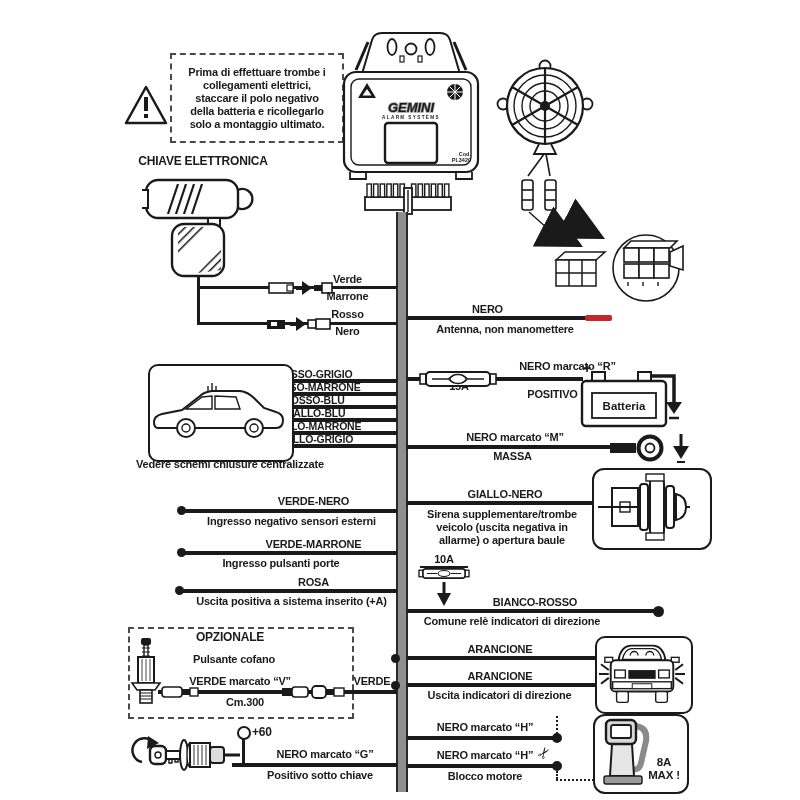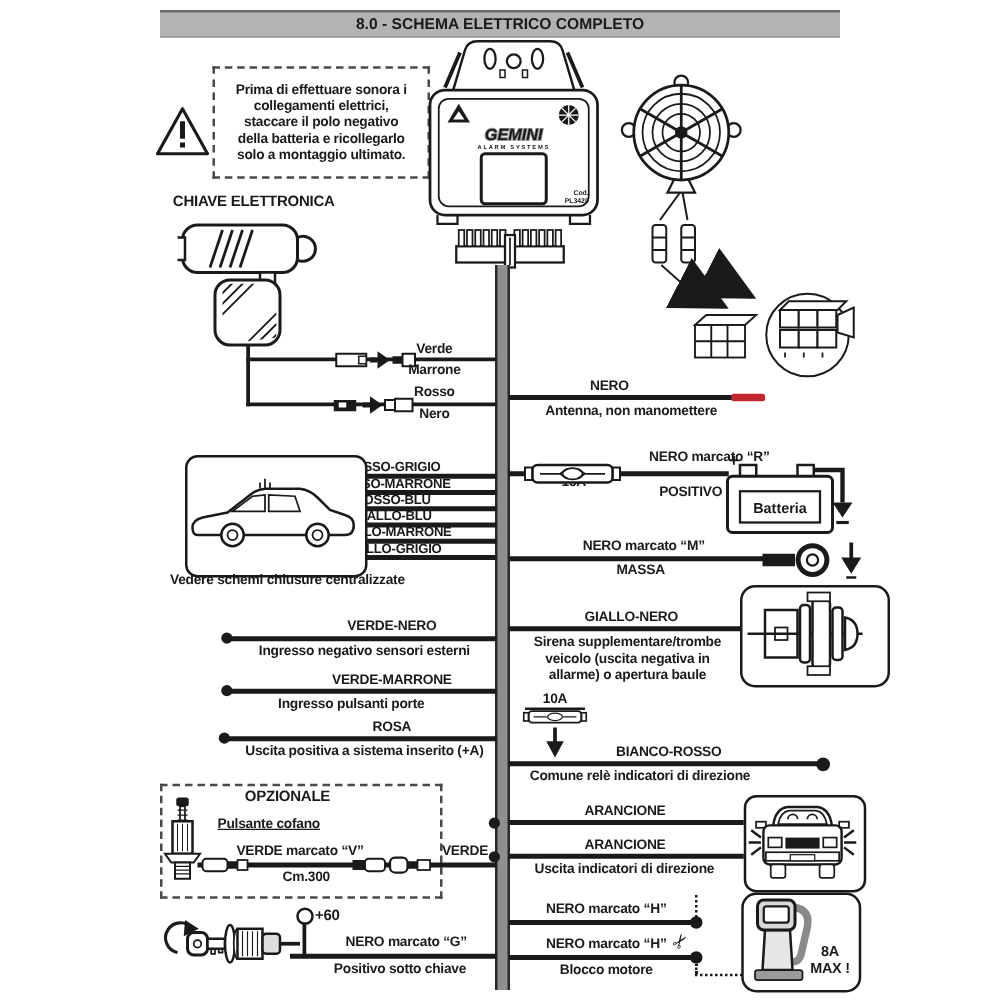--- a/index.html
+++ b/index.html
@@ -23,29 +23,28 @@
             font-weight:bold;font-size:12.5px;line-height:18px;text-align:center;}
   #trunk{position:absolute;left:396px;top:212px;width:8px;height:580px;background:#8f8f8f;
          border-left:2px solid #2a2a2a;border-right:2px solid #2a2a2a;}
   .scissors{position:absolute;font-size:15px;transform:rotate(-55deg);}
 </style>
 </head>
 <body>
 
 <div id="canvas">
 
-  <div id="titlebar">8.0 - SCHEMA ELETTRICO COMPLETO</div>
 
   <svg style="left:124px;top:84px" width="44" height="42" viewBox="0 0 44 42">
     <polygon points="22,3 42,39 2,39" fill="#fff" stroke="#1a1a1a" stroke-width="2.5" stroke-linejoin="round"></polygon>
     <rect x="20" y="13" width="4" height="14" fill="#1a1a1a"></rect>
     <rect x="20" y="30" width="4" height="4" fill="#1a1a1a"></rect>
   </svg>
   <div class="dashedbox" style="left:170px;top:53px;width:170px;height:86px;display:flex;align-items:center;justify-content:center;">
-    <div class="lbl pre" style="position:static;font-size:11px;">Prima di effettuare sonora i
+    <div class="lbl pre" style="position:static;font-size:11px;">Prima di effettuare trombe i
 collegamenti elettrici,
 staccare il polo negativo
 della batteria e ricollegarlo
 solo a montaggio ultimato.</div>
   </div>
 
   <svg style="left:340px;top:30px" width="142" height="152" viewBox="0 0 142 152">
     <path d="M22,44 L32,10 Q34,3 42,3 L100,3 Q108,3 110,10 L120,44" fill="#fff" stroke="#1a1a1a" stroke-width="2"></path>
     <line x1="28" y1="12" x2="16" y2="40" stroke="#1a1a1a" stroke-width="3"></line>
     <line x1="114" y1="12" x2="126" y2="40" stroke="#1a1a1a" stroke-width="3"></line>
@@ -322,21 +321,21 @@
   <div class="wire hwire" style="left:180px;top:589px;width:217px;"></div>
   <div class="lbl" style="left:184px;top:596px;width:215px;">Uscita positiva a sistema inserito (+A)</div>
 
   <div class="lbl" style="left:455px;top:597px;width:160px;">BIANCO-ROSSO</div>
   <div class="wire hwire" style="left:407px;top:609px;width:252px;"></div>
   <div class="bullet" style="left:653px;top:606px;width:11px;height:11px;"></div>
   <div class="lbl" style="left:422px;top:616px;width:180px;">Comune relè indicatori di direzione</div>
 
   <div class="dashedbox" style="left:128px;top:627px;width:222px;height:88px;"></div>
   <div class="lbl" style="left:150px;top:632px;width:160px;font-size:12px;">OPZIONALE</div>
-  <div class="lbl" style="left:155px;top:654px;width:120px;text-align:center;text-decoration:underline;">Pulsante cofano</div>
+  <div class="lbl" style="left:155px;top:654px;width:120px;text-align:right;">Pulsante cofano</div>
   <svg style="left:130px;top:638px" width="32" height="70" viewBox="0 0 32 70">
     <rect x="11" y="0" width="10" height="7" rx="2" fill="#1a1a1a"></rect>
     <rect x="14" y="7" width="4" height="12" fill="#fff" stroke="#1a1a1a" stroke-width="1.4"></rect>
     <path d="M12,10 h8 M12,14 h8 M12,18 h8" stroke="#1a1a1a" stroke-width="1"></path>
     <rect x="8" y="19" width="16" height="26" fill="#fff" stroke="#1a1a1a" stroke-width="2"></rect>
     <path d="M12,21 v22 M16,21 v22 M20,21 v22" stroke="#1a1a1a" stroke-width="0.8"></path>
     <path d="M2,45 h28 l-5,7 h-18 Z" fill="#fff" stroke="#1a1a1a" stroke-width="1.6"></path>
     <rect x="10" y="52" width="12" height="13" fill="#fff" stroke="#1a1a1a" stroke-width="1.6"></rect>
     <path d="M10,55 h12 M10,58 h12 M10,61 h12" stroke="#1a1a1a" stroke-width="1"></path>
   </svg>

